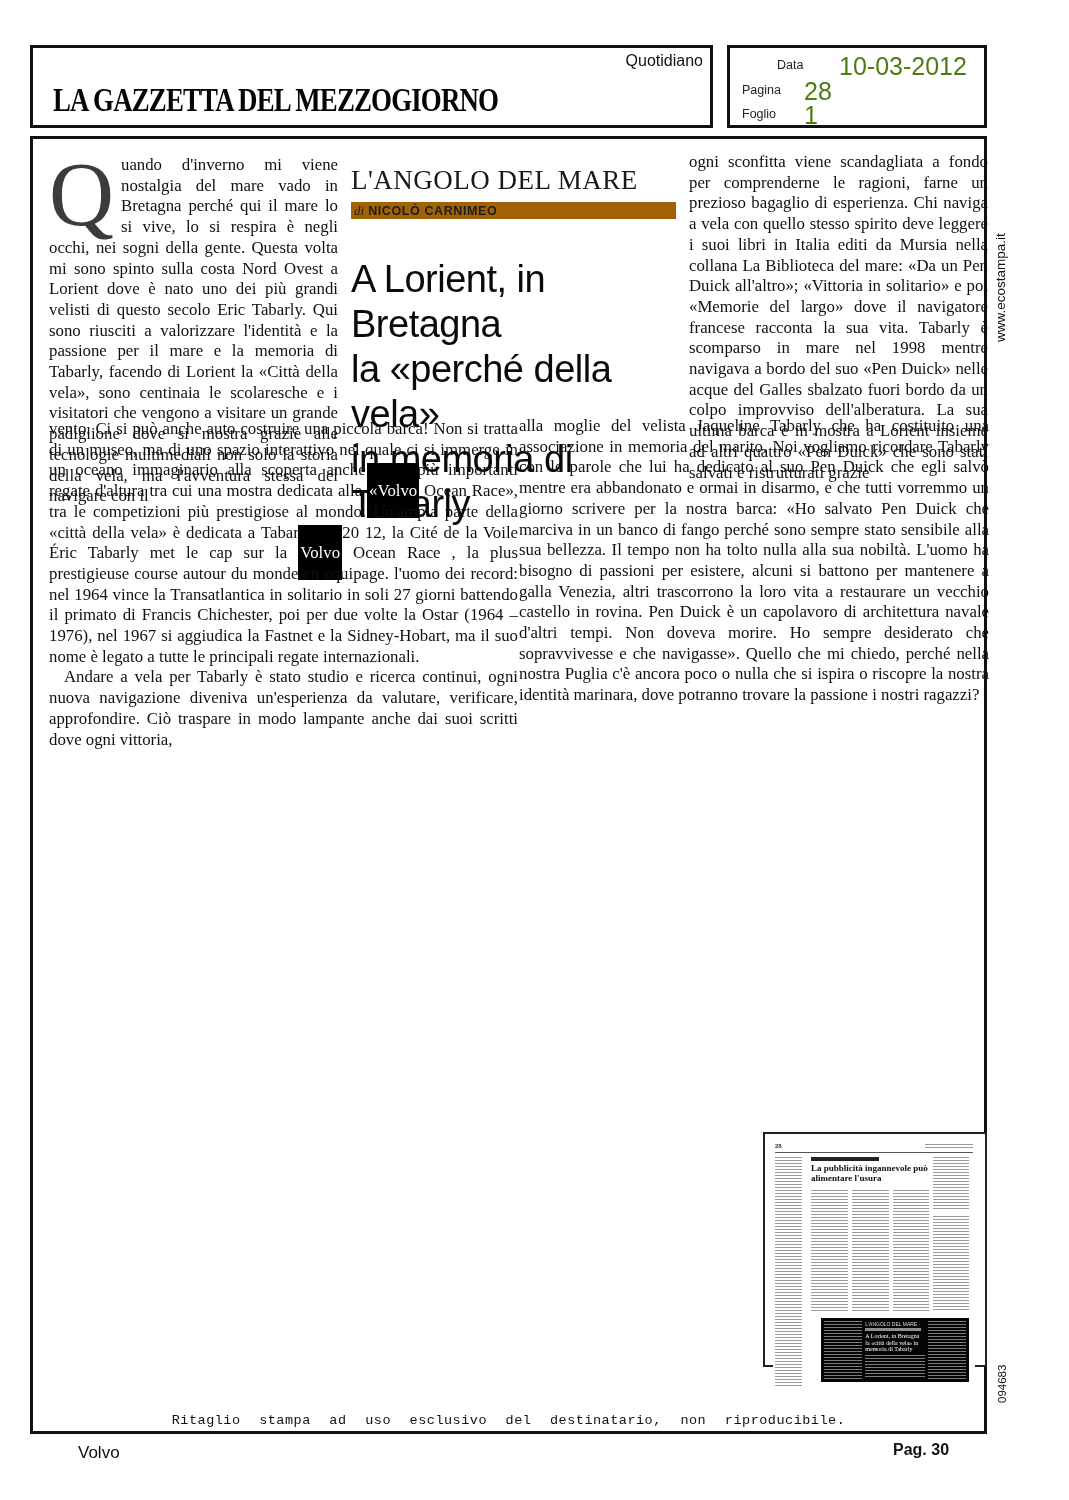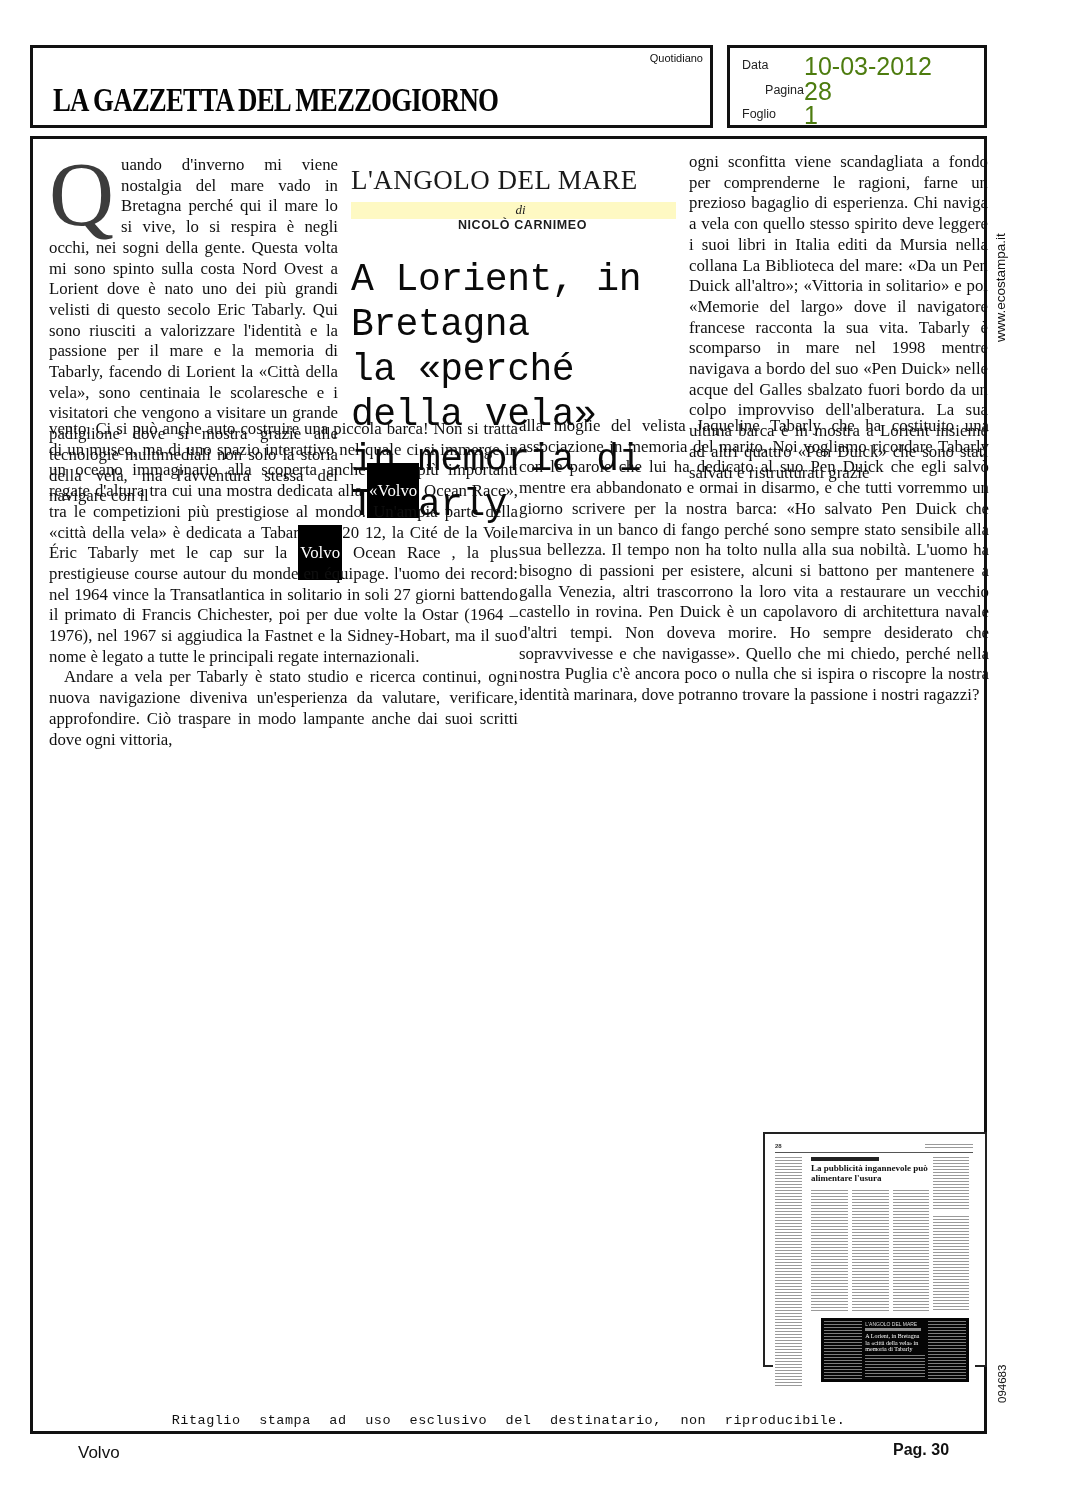--- a/index.html
+++ b/index.html
@@ -7,21 +7,21 @@
     position:relative;width:1069px;height:1500px;background:#ffffff;
     font-family:"Liberation Serif",serif;color:#111;overflow:hidden;
   }
   
   .hdr-left{
     position:absolute;left:30px;top:45px;width:683px;height:83px;
     border:3px solid #111;box-sizing:border-box;background:#fff;
   }
   .quotidiano{
     position:absolute;right:7px;top:4px;
-    font-family:"Liberation Sans",sans-serif;font-size:11px;color:#111;
+    font-family:"Liberation Sans",sans-serif;font-size:16px;color:#111;
   }
   .masthead{
     position:absolute;left:20px;top:32px;white-space:nowrap;
     font-family:"Liberation Serif",serif;font-weight:bold;font-size:32px;
     letter-spacing:-1px;transform:scaleX(.84) scaleY(1.08);transform-origin:left top;color:#050505;
   }
   .hdr-right{
     position:absolute;left:727px;top:45px;width:260px;height:83px;
     border:3px solid #111;box-sizing:border-box;background:#fff;
     font-family:"Liberation Sans",sans-serif;
@@ -49,27 +49,27 @@
   .hl{background:#000;color:#fff;padding:18px 2px;}
   .p2{text-indent:15px;margin:0;}
   p{margin:0;}
   
   .headblock{position:absolute;left:318px;top:26px;width:332px;}
   .kicker{
     font-family:"Liberation Serif",serif;font-size:27px;letter-spacing:.5px;
     color:#1a1a1a;white-space:nowrap;
   }
   .bylinebar{
-    margin-top:6px;width:325px;height:17px;background:#fef9c3;
-    display:flex;align-items:center;padding-left:18px;box-sizing:border-box;flex-direction:column;
+    margin-top:6px;width:325px;height:17px;background:#a16207;
+    display:flex;align-items:center;padding-left:3px;box-sizing:border-box;
   }
   .by-pre{font-family:"Liberation Serif",serif;font-style:italic;font-size:13px;color:#1d1d1d;margin-right:4px;}
   .by-name{font-family:"Liberation Sans",sans-serif;font-weight:bold;font-size:12.5px;letter-spacing:.6px;color:#1d1d1d;}
   .headline{
-    margin-top:38px;font-family:Liberation Mono, monospace;font-size:38px;
+    margin-top:38px;font-family:Liberation Sans, sans-serif;font-size:38px;
     line-height:45px;color:#0a0a0a;letter-spacing:-.5px;
   }
   
   .vtext{
     position:absolute;writing-mode:vertical-rl;transform:rotate(180deg);
     font-family:"Liberation Sans",sans-serif;color:#111;
   }
   .ecost{left:993px;top:142px;height:200px;font-size:13.5px;}
   .code{left:996px;top:1328px;height:75px;font-size:11.5px;}
   
@@ -118,25 +118,25 @@
 <body>
 
 <div class="page">
 
   <div class="hdr-left">
     <div class="quotidiano">Quotidiano</div>
     <div class="masthead">LA GAZZETTA DEL MEZZOGIORNO</div>
   </div>
 
   <div class="hdr-right">
-    <div class="meta-row" style="top:4px;">
+    <div class="meta-row" style="top:4px;margin-left:35px;">
       <span class="lbl">Data</span>
       <span class="val">10-03-2012</span>
     </div>
-    <div class="meta-row" style="top:29px;text-align:right;">
+    <div class="meta-row" style="top:29px;">
       <span class="lbl">Pagina</span>
       <span class="val">28</span>
     </div>
     <div class="meta-row" style="top:53px;">
       <span class="lbl">Foglio</span>
       <span class="val">1</span>
     </div>
   </div>
 
   <div class="vtext ecost">www.ecostampa.it</div>

